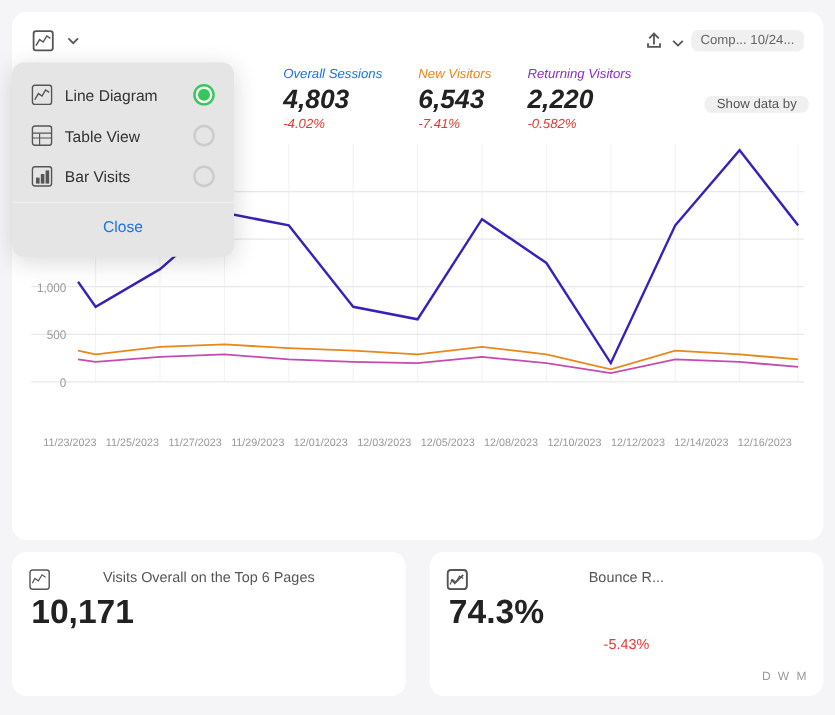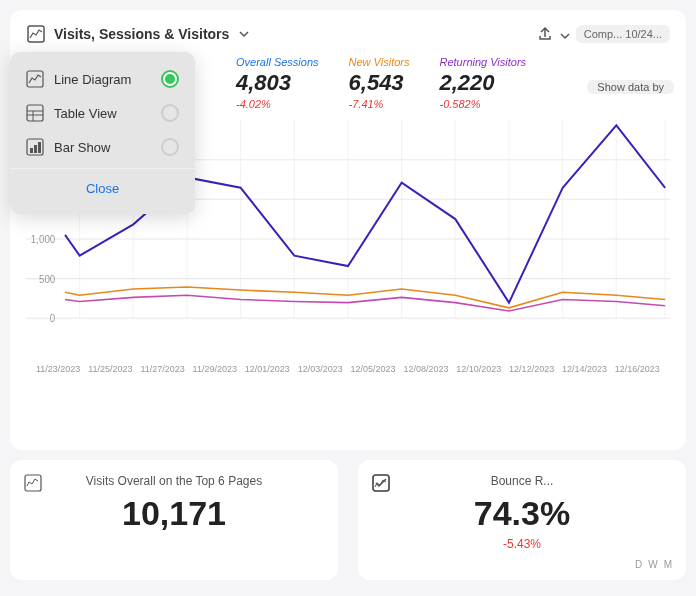--- a/index.html
+++ b/index.html
@@ -225,24 +225,24 @@
     }
 
     .bottom-card-title {
       font-size: 12px;
       color: #555;
       text-align: center;
       margin-bottom: 6px;
     }
 
     .bottom-stat-value {
-      font-size: 34px;
+      font-size: 28px;
       font-weight: 700;
       color: #222;
-      text-align: center;
+      text-align: left;
     }
 
     .bottom-stat-change {
       font-size: 12px;
       text-align: center;
       margin-top: 4px;
     }
     .bottom-stat-change.positive { color: #34c759; }
     .bottom-stat-change.negative { color: #e53935; }
 
@@ -268,21 +268,20 @@
 </head>
 <body>
 
 <div class="main-card">
   <div class="card-header">
     <div class="card-title-row">
       <svg class="chart-icon" viewBox="0 0 20 20" fill="none">
         <rect x="2" y="2" width="16" height="16" rx="2" stroke="#555" stroke-width="1.5"></rect>
         <path d="M4 14 L7 9 L10 11 L13 6 L16 8" stroke="#555" stroke-width="1.2" fill="none"></path>
       </svg>
-      <span class="card-title">Visits, Sessions &amp; Visitors</span>
       <svg width="14" height="14" viewBox="0 0 14 14" fill="none">
         <path d="M3 5 L7 9 L11 5" stroke="#555" stroke-width="1.5" fill="none"></path>
       </svg>
     </div>
     <div class="header-right">
       <svg width="18" height="18" viewBox="0 0 18 18" fill="none">
         <path d="M9 3 L9 12 M5 7 L9 3 L13 7" stroke="#555" stroke-width="1.5" fill="none"></path>
         <path d="M4 11 L4 14 L14 14 L14 11" stroke="#555" stroke-width="1.5" fill="none"></path>
       </svg>
       <svg width="14" height="14" viewBox="0 0 14 14" fill="none">
@@ -316,21 +315,21 @@
       <div class="radio-circle"></div>
     </div>
     <div class="menu-item">
       <div class="menu-item-left">
         <svg class="menu-icon" viewBox="0 0 18 18" fill="none">
           <rect x="1" y="1" width="16" height="16" rx="2" stroke="#555" stroke-width="1.2"></rect>
           <rect x="4" y="10" width="3" height="5" fill="#555"></rect>
           <rect x="8" y="7" width="3" height="8" fill="#555"></rect>
           <rect x="12" y="4" width="3" height="11" fill="#555"></rect>
         </svg>
-        <span>Bar Show</span>
+        <span>Bar Visits</span>
       </div>
       <div class="radio-circle"></div>
     </div>
     <div class="menu-divider"></div>
     <button class="close-btn">Close</button>
   </div>
 
   <div class="stats-row" style="margin-left:200px;font-style:italic;">
     <div class="stat-item">
       <span class="stat-label blue">Overall Sessions</span>

